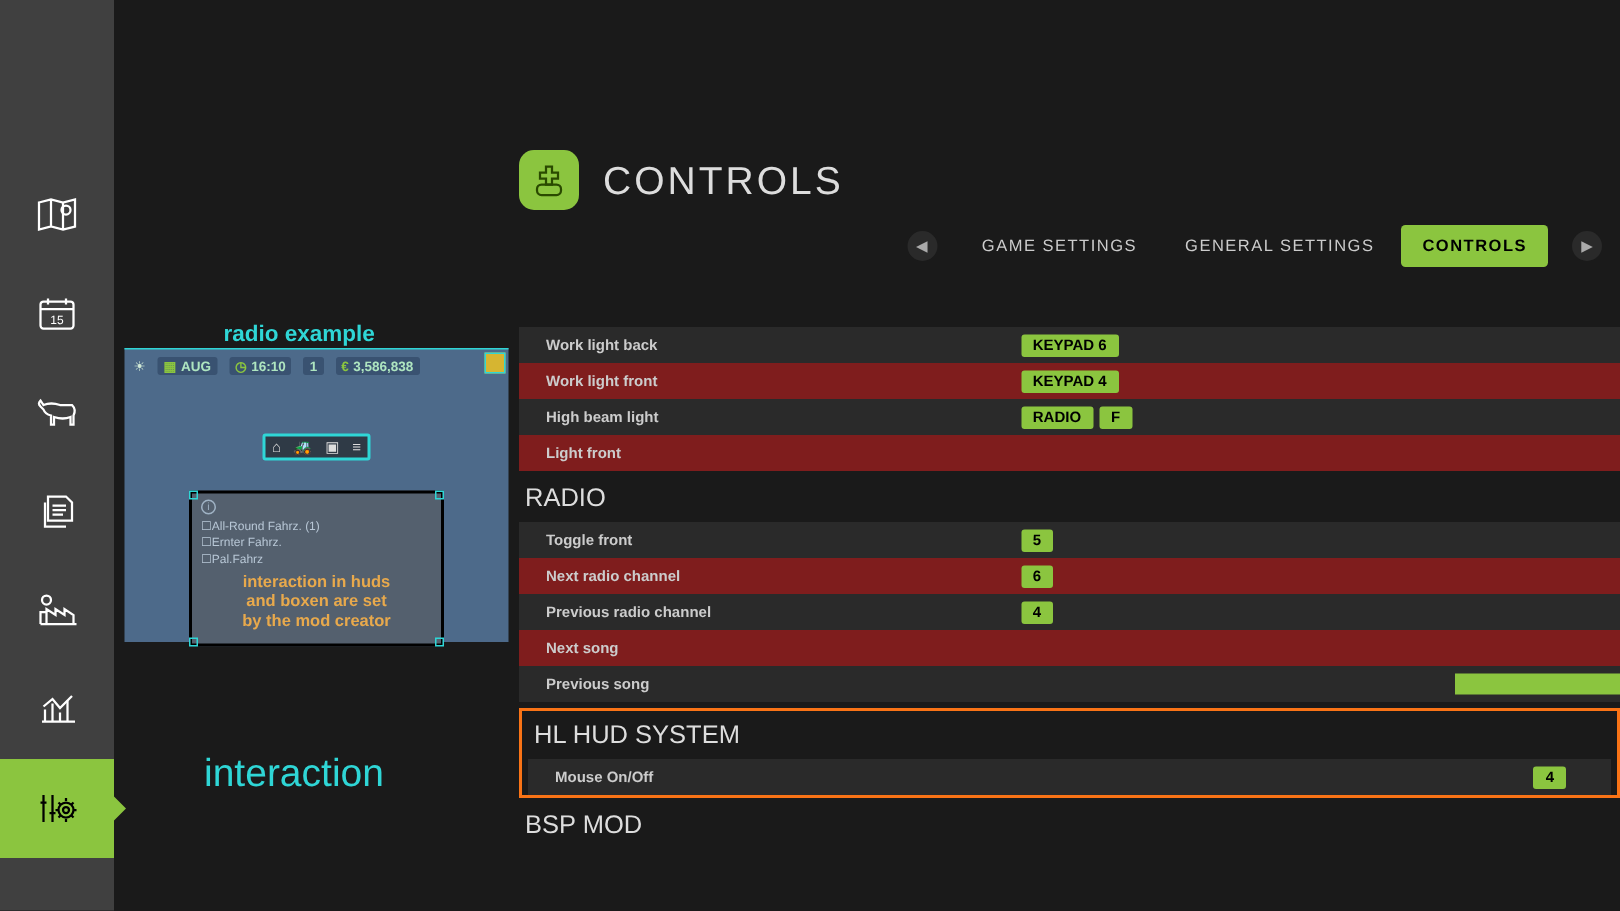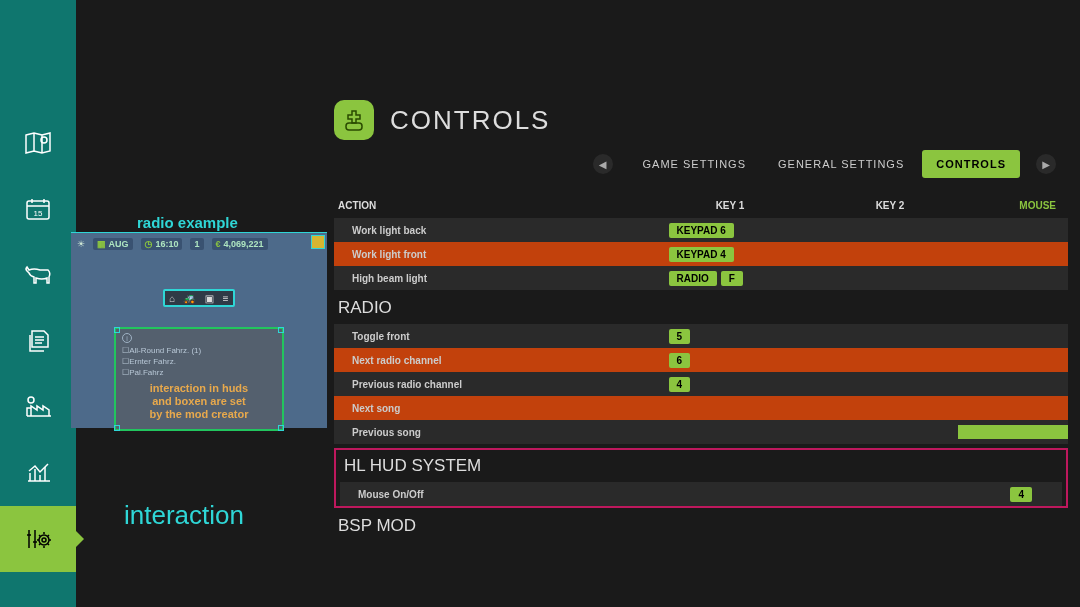--- a/index.html
+++ b/index.html
@@ -6,41 +6,41 @@
   body {
     width: 1080px; height: 607px;
     background: #1a1a1a;
     font-family: Arial, sans-serif;
     color: #fff;
     overflow: hidden;
     position: relative;
   }
   .sidebar {
     position: absolute; left: 0; top: 0; width: 76px; height: 607px;
-    background: #0f766e;
+    background: #404040;
     display: flex; flex-direction: column;
     padding-top: 110px;
   }
   .sidebar-item {
     width: 76px; height: 66px;
     display: flex; align-items: center; justify-content: center;
     position: relative;
   }
   .sidebar-item svg { stroke: #fff; fill: none; stroke-width: 1.5; }
   .sidebar-item.active { background: #8bc53f; }
   .sidebar-item.active svg { stroke: #000; }
   .sidebar-item.active::after {
     content: '';
     position: absolute; right: -8px; top: 50%; transform: translateY(-50%);
     border-left: 8px solid #8bc53f;
     border-top: 8px solid transparent;
     border-bottom: 8px solid transparent;
   }
 
-  .main { position: absolute; left: 64px; top: 0; width: 1004px; height: 607px; }
+  .main { position: absolute; left: 76px; top: 0; width: 1004px; height: 607px; }
 
   .page-header {
     position: absolute; left: 270px; top: 100px;
     display: flex; align-items: center; gap: 16px;
   }
   .header-icon {
     width: 40px; height: 40px; background: #8bc53f; border-radius: 10px;
     display:flex; align-items:center; justify-content:center;
   }
   .header-title { font-size: 26px; letter-spacing: 2px; font-weight: 400; color: #ddd; }
@@ -72,33 +72,33 @@
   .bindings { position:absolute; left:270px; top:218px; width:734px; }
   .section-title {
     font-size: 17px; color:#ddd; padding: 8px 0 6px 4px;
     text-align:left;
   }
   .row {
     height: 24px; display:flex; align-items:center; font-size:10px;
     background: #2a2a2a;
     gap: 32px;
   }
-  .row.alt { background: #c2410c; }
+  .row.alt { background: #7f1d1d; }
   .row .cell-action { width: 316px; padding-left: 18px; color:#ccc; font-weight:bold; }
   .row .cell-key1 { width: 160px; }
   .row .cell-key2 { width: 160px; text-align:center; }
   .row .cell-mouse { flex:1; text-align:right; padding-right:30px; }
   .keycap {
     display:inline-block; background:#8bc53f; color:#000; font-weight:bold;
     padding: 2px 8px; border-radius:2px; font-size:10px;
   }
   .keycap + .keycap { margin-left: 4px; }
 
   .hl-block {
-    border: 2px solid #be185d; padding: 4px 4px 0 4px; margin-top:4px;
+    border: 2px solid #f97316; padding: 4px 4px 0 4px; margin-top:4px;
     position: relative;
   }
   .hl-block .row .cell-mouse .keycap { background:#8bc53f; }
   .green-strip {
     height: 14px; background:#8bc53f;
     position:absolute; right:0; width:110px;
   }
 
   
   .example-label {
@@ -112,21 +112,21 @@
   .ex-sun { color:#cfe8d5; }
   .ex-pill { background:#395271; border-radius:2px; padding:1px 4px; display:flex; align-items:center; gap:3px; color:#aee5c0; font-weight:bold; }
   .ex-corner { position:absolute; right:2px; top:2px; width:14px; height:14px; background:#d6b531; border:1px solid #2fd6d6; }
   .ex-toolbox {
     width:72px; height:18px; margin: 34px auto 0; background:#2f3a46;
     border:2px solid #2fd6d6; display:flex; align-items:center; justify-content:space-around;
     border-radius:2px;
   }
   .ex-toolbox span { font-size:10px; color:#ddd; }
   .ex-panel {
-    width:170px; margin:20px auto 0; background:#54606e; border:2px solid #22c55e;
+    width:170px; margin:20px auto 0; background:#54606e; border:2px solid #000000;
     padding:4px 6px 8px; font-size:9px; color:#b8c7d6; position:relative;
   }
   .ex-panel-top { font-size:8px; color:#9fb2c4; display:flex; gap:4px; }
   .ex-list { font-size:8px; line-height:11px; margin-top:2px; }
   .ex-msg { color:#e8a94c; font-weight:bold; text-align:center; margin-top:4px; line-height:13px; font-size:11px; }
   .corner { position:absolute; width:6px; height:6px; border:1px solid #2fd6d6; }
   .ex-panel .tl { left:-2px; top:-2px; } .ex-panel .tr { right:-2px; top:-2px; }
   .ex-panel .bl { left:-2px; bottom:-2px; } .ex-panel .br { right:-2px; bottom:-2px; }
 
   .interaction-label {
@@ -196,45 +196,45 @@
   </div>
 
   <div class="tabbar">
     <div class="tab-arrow">◀</div>
     <div class="tab">GAME SETTINGS</div>
     <div class="tab">GENERAL SETTINGS</div>
     <div class="tab active">CONTROLS</div>
     <div class="tab-arrow">▶</div>
   </div>
 
-  <div class="columns-header">
-    <div class="col-action">ACTION</div>
-    <div class="col-key1">KEY 1</div>
-    <div class="col-key2">KEY 2</div>
-    <div class="col-mouse">MOUSE</div>
-  </div>
 
   <div class="bindings">
 
     <div class="row">
       <div class="cell-action">Work light back</div>
       <div class="cell-key1"><span class="keycap">KEYPAD 6</span></div>
       <div class="cell-key2"></div>
         <div class="cell-mouse"></div>
     </div>
     <div class="row alt">
       <div class="cell-action">Work light front</div>
       <div class="cell-key1"><span class="keycap">KEYPAD 4</span></div>
       <div class="cell-key2"></div>
         <div class="cell-mouse"></div>
     </div>
     <div class="row">
       <div class="cell-action">High beam light</div>
       <div class="cell-key1"><span class="keycap">RADIO</span><span class="keycap">F</span></div>
       <div class="cell-key2"></div>
+        <div class="cell-mouse"></div>
+    </div>
+    <div class="row alt">
+      <div class="cell-action">Light front</div>
+      <div class="cell-key1"></div>
+        <div class="cell-key2"></div>
         <div class="cell-mouse"></div>
     </div>
 
     <div class="section-title">RADIO</div>
     <div class="row">
       <div class="cell-action">Toggle front</div>
       <div class="cell-key1"><span class="keycap">5</span></div>
       <div class="cell-key2"></div>
         <div class="cell-mouse"></div>
     </div>
@@ -287,21 +287,21 @@
         </span>
       <span class="ex-pill">
           <span style="color:#8bc53f">◷</span>
           <span>16:10</span>
         </span>
       <span class="ex-pill">
           <span>1</span>
         </span>
       <span class="ex-pill">
           <span style="color:#8bc53f">€</span>
-          <span>4,069,221</span>
+          <span>3,586,838</span>
         </span>
       <div class="ex-corner"></div>
     </div>
     <div class="ex-toolbox">
       <span>⌂</span>
       <span>🚜</span>
       <span>▣</span>
       <span>≡</span>
     </div>
     <div class="ex-panel">

